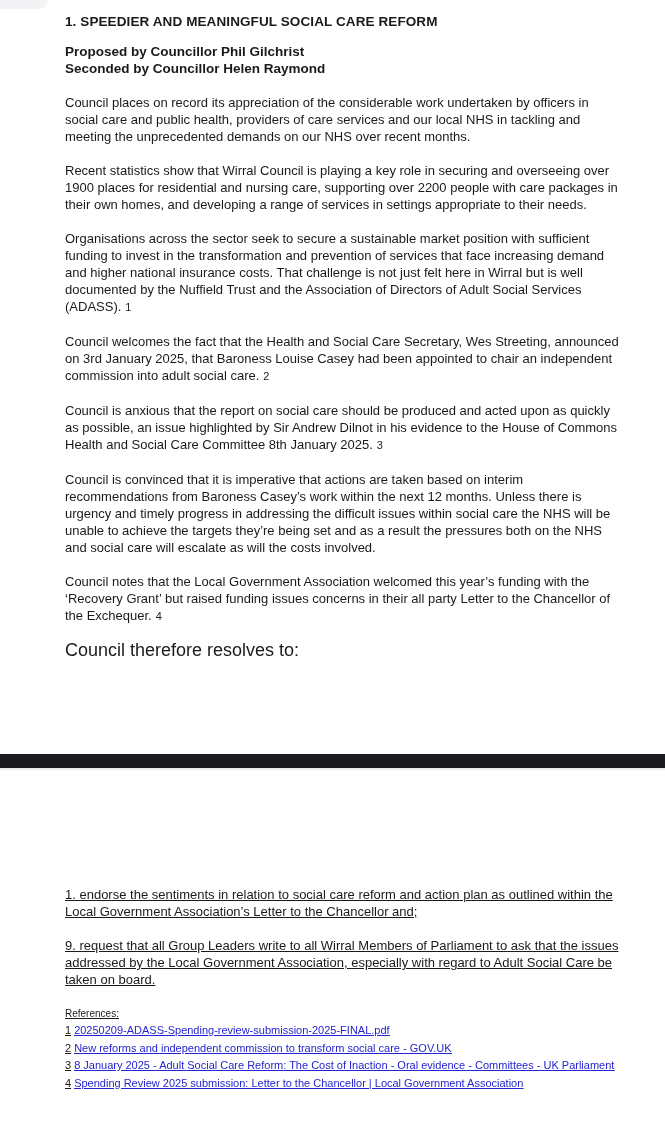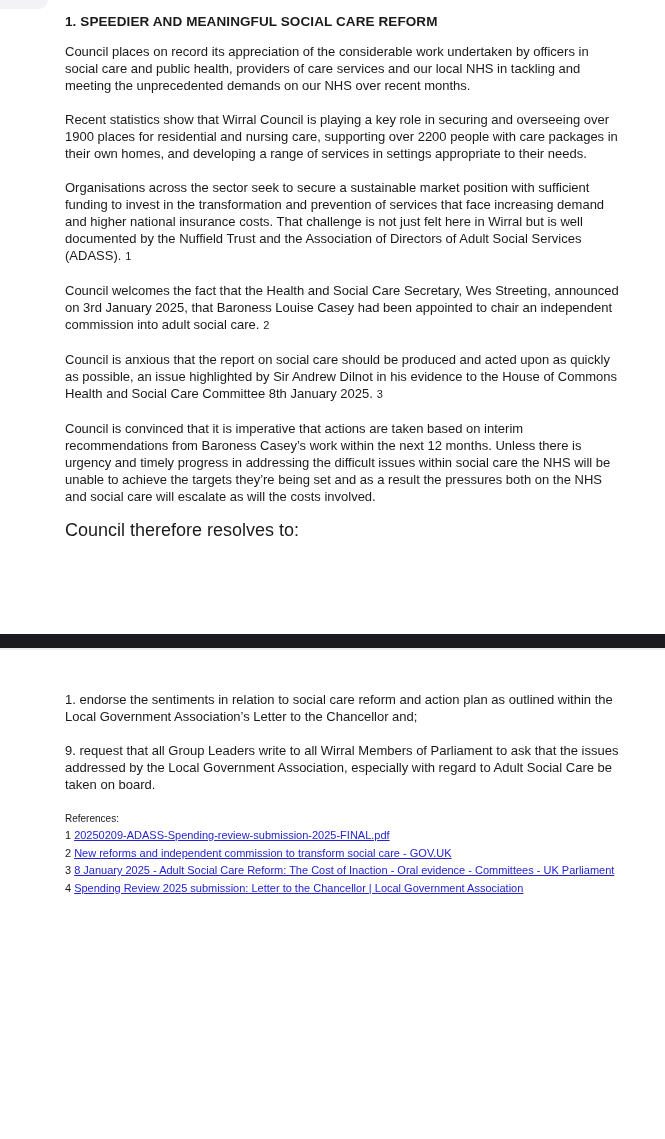--- a/index.html
+++ b/index.html
@@ -65,21 +65,21 @@
     margin-bottom: 0;
   }
   .divider-bar {
     width: 665px;
     height: 16px;
     background: #1b1b1f;
     border-top: 2px solid #ecechf;
     border-top-color: #ececef;
     border-bottom: 2px solid #ececef;
   }
-  .resolutions { padding-top: 41px; }
+  .resolutions { padding-top: 116px; text-decoration: underline; }
   .resolution-item {
     font-size: 13px;
     line-height: 17px;
     margin-bottom: 17px;
   }
   .references { margin-top: 16px; }
   .references-label {
     font-size: 10px;
     line-height: 17px;
   }
@@ -100,33 +100,38 @@
 </head>
 <body>
 
 <div class="page">
 
   <div class="corner-remnant"></div>
 
   <div class="content content-top">
     <h1 class="doc-title">1. SPEEDIER AND MEANINGFUL SOCIAL CARE REFORM</h1>
 
+    <div class="proposer-block">
+      <p class="proposer-line">Proposed by Councillor Phil Gilchrist</p>
+      <p class="proposer-line">Seconded by Councillor Helen Raymond</p>
+    </div>
 
     <p class="para"><span>Council places on record its appreciation of the considerable work undertaken by officers in social care and public health, providers of care services and our local NHS in tackling and meeting the unprecedented demands on our NHS over recent months.</span></p>
 
     <p class="para"><span>Recent statistics show that Wirral Council is playing a key role in securing and overseeing over 1900 places for residential and nursing care, supporting over 2200 people with care packages in their own homes, and developing a range of services in settings appropriate to their needs.</span></p>
 
     <p class="para"><span>Organisations across the sector seek to secure a sustainable market position with sufficient funding to invest in the transformation and prevention of services that face increasing demand and higher national insurance costs. That challenge is not just felt here in Wirral but is well documented by the Nuffield Trust and the Association of Directors of Adult Social Services (ADASS).</span><span class="fn-marker">1</span></p>
 
     <p class="para"><span>Council welcomes the fact that the Health and Social Care Secretary, Wes Streeting, announced on 3rd January 2025, that Baroness Louise Casey had been appointed to chair an independent commission into adult social care.</span><span class="fn-marker">2</span></p>
 
     <p class="para"><span>Council is anxious that the report on social care should be produced and acted upon as quickly as possible, an issue highlighted by Sir Andrew Dilnot in his evidence to the House of Commons Health and Social Care Committee 8th January 2025.</span><span class="fn-marker">3</span></p>
 
     <p class="para"><span>Council is convinced that it is imperative that actions are taken based on interim recommendations from Baroness Casey’s work within the next 12 months. Unless there is urgency and timely progress in addressing the difficult issues within social care the NHS will be unable to achieve the targets they’re being set and as a result the pressures both on the NHS and social care will escalate as will the costs involved.</span></p>
 
+    <p class="para"><span>Council notes that the Local Government Association welcomed this year’s funding with the ‘Recovery Grant’ but raised funding issues concerns in their all party Letter to the Chancellor of the Exchequer.</span><span class="fn-marker">4</span></p>
 
     <p class="resolution-intro">Council therefore resolves to:</p>
   </div>
 
   <div class="divider-bar-wrap">
     <div class="divider-bar"></div>
   </div>
 
   <div class="content resolutions">
     <p class="resolution-item">1. endorse the sentiments in relation to social care reform and action plan as outlined within the Local Government Association’s Letter to the Chancellor and;</p>

